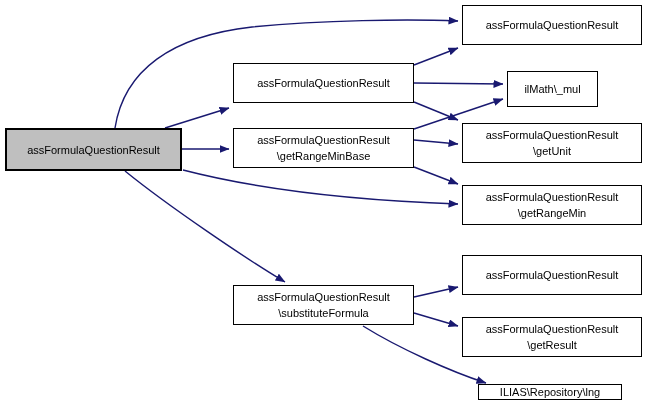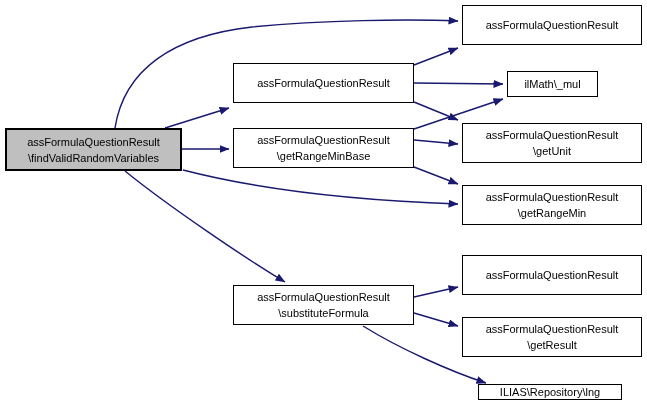--- a/index.html
+++ b/index.html
@@ -73,37 +73,36 @@
       <path d="M414,129 L503,99" fill="none" stroke="#191970" stroke-width="1.4" marker-end="url(#arrowhead)"></path>
       <path d="M414,140 L458,144" fill="none" stroke="#191970" stroke-width="1.4" marker-end="url(#arrowhead)"></path>
       <path d="M414,167 L458,184" fill="none" stroke="#191970" stroke-width="1.4" marker-end="url(#arrowhead)"></path>
       <path d="M414,297 L458,287" fill="none" stroke="#191970" stroke-width="1.4" marker-end="url(#arrowhead)"></path>
       <path d="M414,313 L458,326" fill="none" stroke="#191970" stroke-width="1.4" marker-end="url(#arrowhead)"></path>
       <path d="M363,326 C400,349 452,372 486,383" fill="none" stroke="#191970" stroke-width="1.4" marker-end="url(#arrowhead)"></path>
     </svg>
   <div id="node-layer">
       <div class="node highlighted" style="left: 5px; top: 128px; width: 177px; height: 43px;">
         <div class="nl">assFormulaQuestionResult</div>
-        <div class="nl">\findValidRandomVariables</div>
       </div>
       <div class="node" style="left: 233px; top: 63px; width: 181px; height: 40px;">
         <div class="nl">assFormulaQuestionResult</div>
       </div>
       <div class="node" style="left: 233px; top: 128px; width: 181px; height: 40px;">
         <div class="nl">assFormulaQuestionResult</div>
         <div class="nl">\getRangeMinBase</div>
       </div>
       <div class="node" style="left: 233px; top: 285px; width: 181px; height: 40px;">
         <div class="nl">assFormulaQuestionResult</div>
         <div class="nl">\substituteFormula</div>
       </div>
       <div class="node" style="left: 462px; top: 5px; width: 180px; height: 40px;">
         <div class="nl">assFormulaQuestionResult</div>
       </div>
-      <div class="node" style="left: 507px; top: 71px; width: 91px; height: 26px;">
+      <div class="node" style="left: 507px; top: 71px; width: 91px; height: 36px;">
         <div class="nl">ilMath\_mul</div>
       </div>
       <div class="node" style="left: 462px; top: 123px; width: 180px; height: 40px;">
         <div class="nl">assFormulaQuestionResult</div>
         <div class="nl">\getUnit</div>
       </div>
       <div class="node" style="left: 462px; top: 185px; width: 180px; height: 40px;">
         <div class="nl">assFormulaQuestionResult</div>
         <div class="nl">\getRangeMin</div>
       </div>

